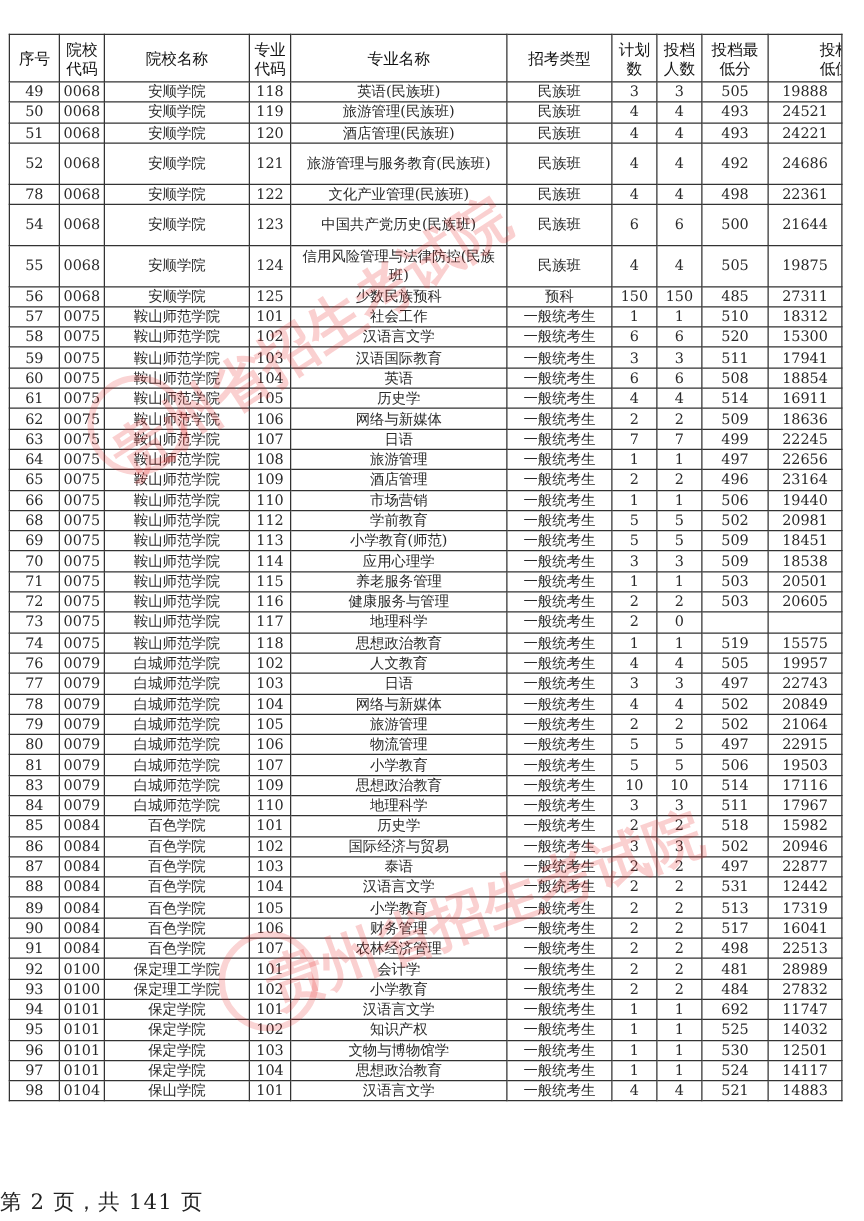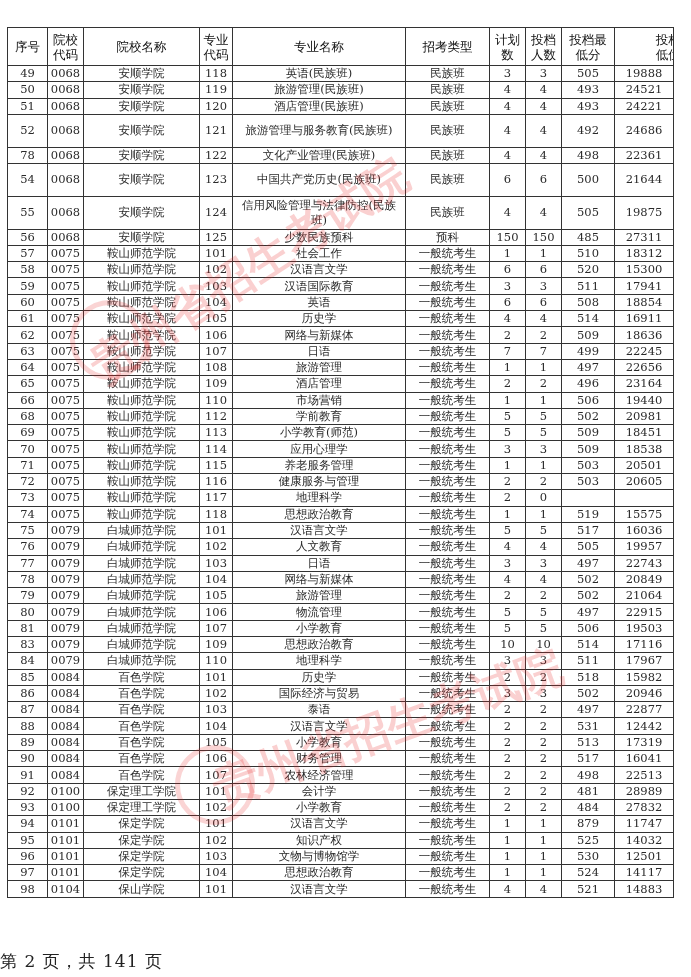--- a/index.html
+++ b/index.html
@@ -351,32 +351,20 @@
           <td>鞍山师范学院</td>
           <td>118</td>
           <td class="major">思想政治教育</td>
           <td>一般统考生</td>
           <td>1</td>
           <td>1</td>
           <td>519</td>
           <td>15575</td>
         </tr>
         <tr>
-          <td>75</td>
-          <td>0079</td>
-          <td>白城师范学院</td>
-          <td>101</td>
-          <td class="major">汉语言文学</td>
-          <td>一般统考生</td>
-          <td>5</td>
-          <td>5</td>
-          <td>517</td>
-          <td>16036</td>
-        </tr>
-        <tr>
           <td>76</td>
           <td>0079</td>
           <td>白城师范学院</td>
           <td>102</td>
           <td class="major">人文教育</td>
           <td>一般统考生</td>
           <td>4</td>
           <td>4</td>
           <td>505</td>
           <td>19957</td>
@@ -575,21 +563,21 @@
         </tr>
         <tr>
           <td>94</td>
           <td>0101</td>
           <td>保定学院</td>
           <td>101</td>
           <td class="major">汉语言文学</td>
           <td>一般统考生</td>
           <td>1</td>
           <td>1</td>
-          <td>879</td>
+          <td>692</td>
           <td>11747</td>
         </tr>
         <tr>
           <td>95</td>
           <td>0101</td>
           <td>保定学院</td>
           <td>102</td>
           <td class="major">知识产权</td>
           <td>一般统考生</td>
           <td>1</td>

